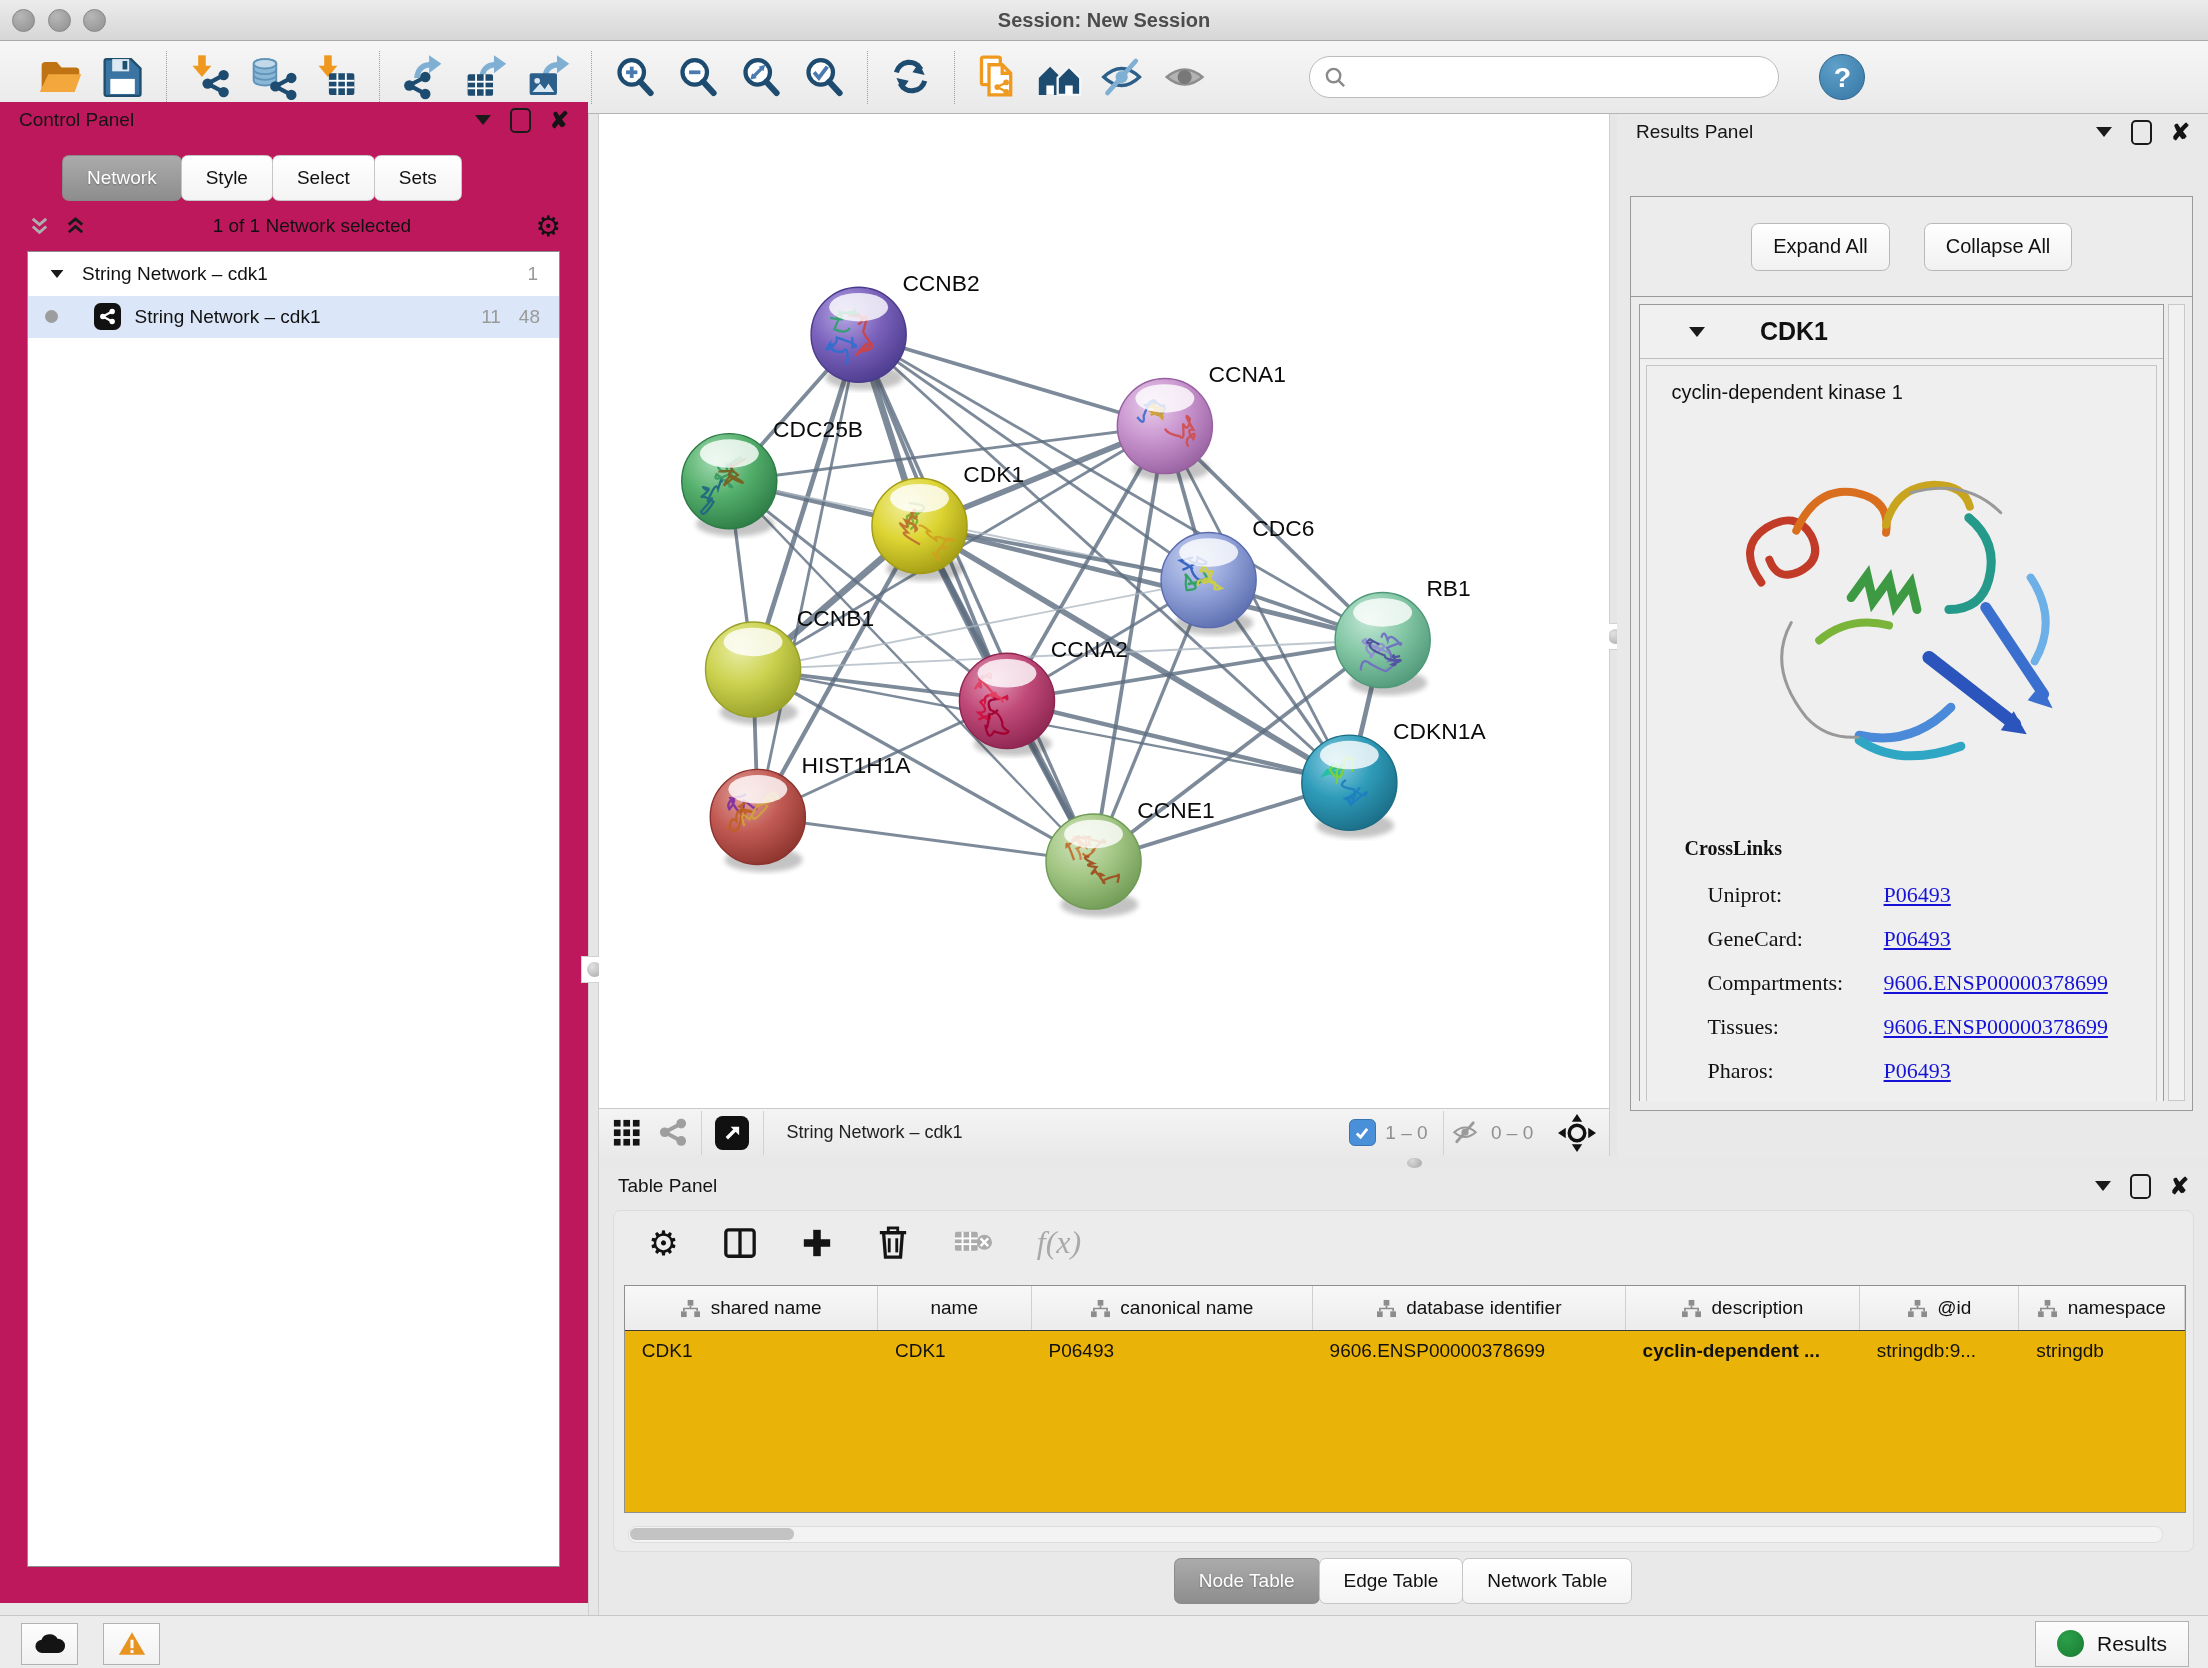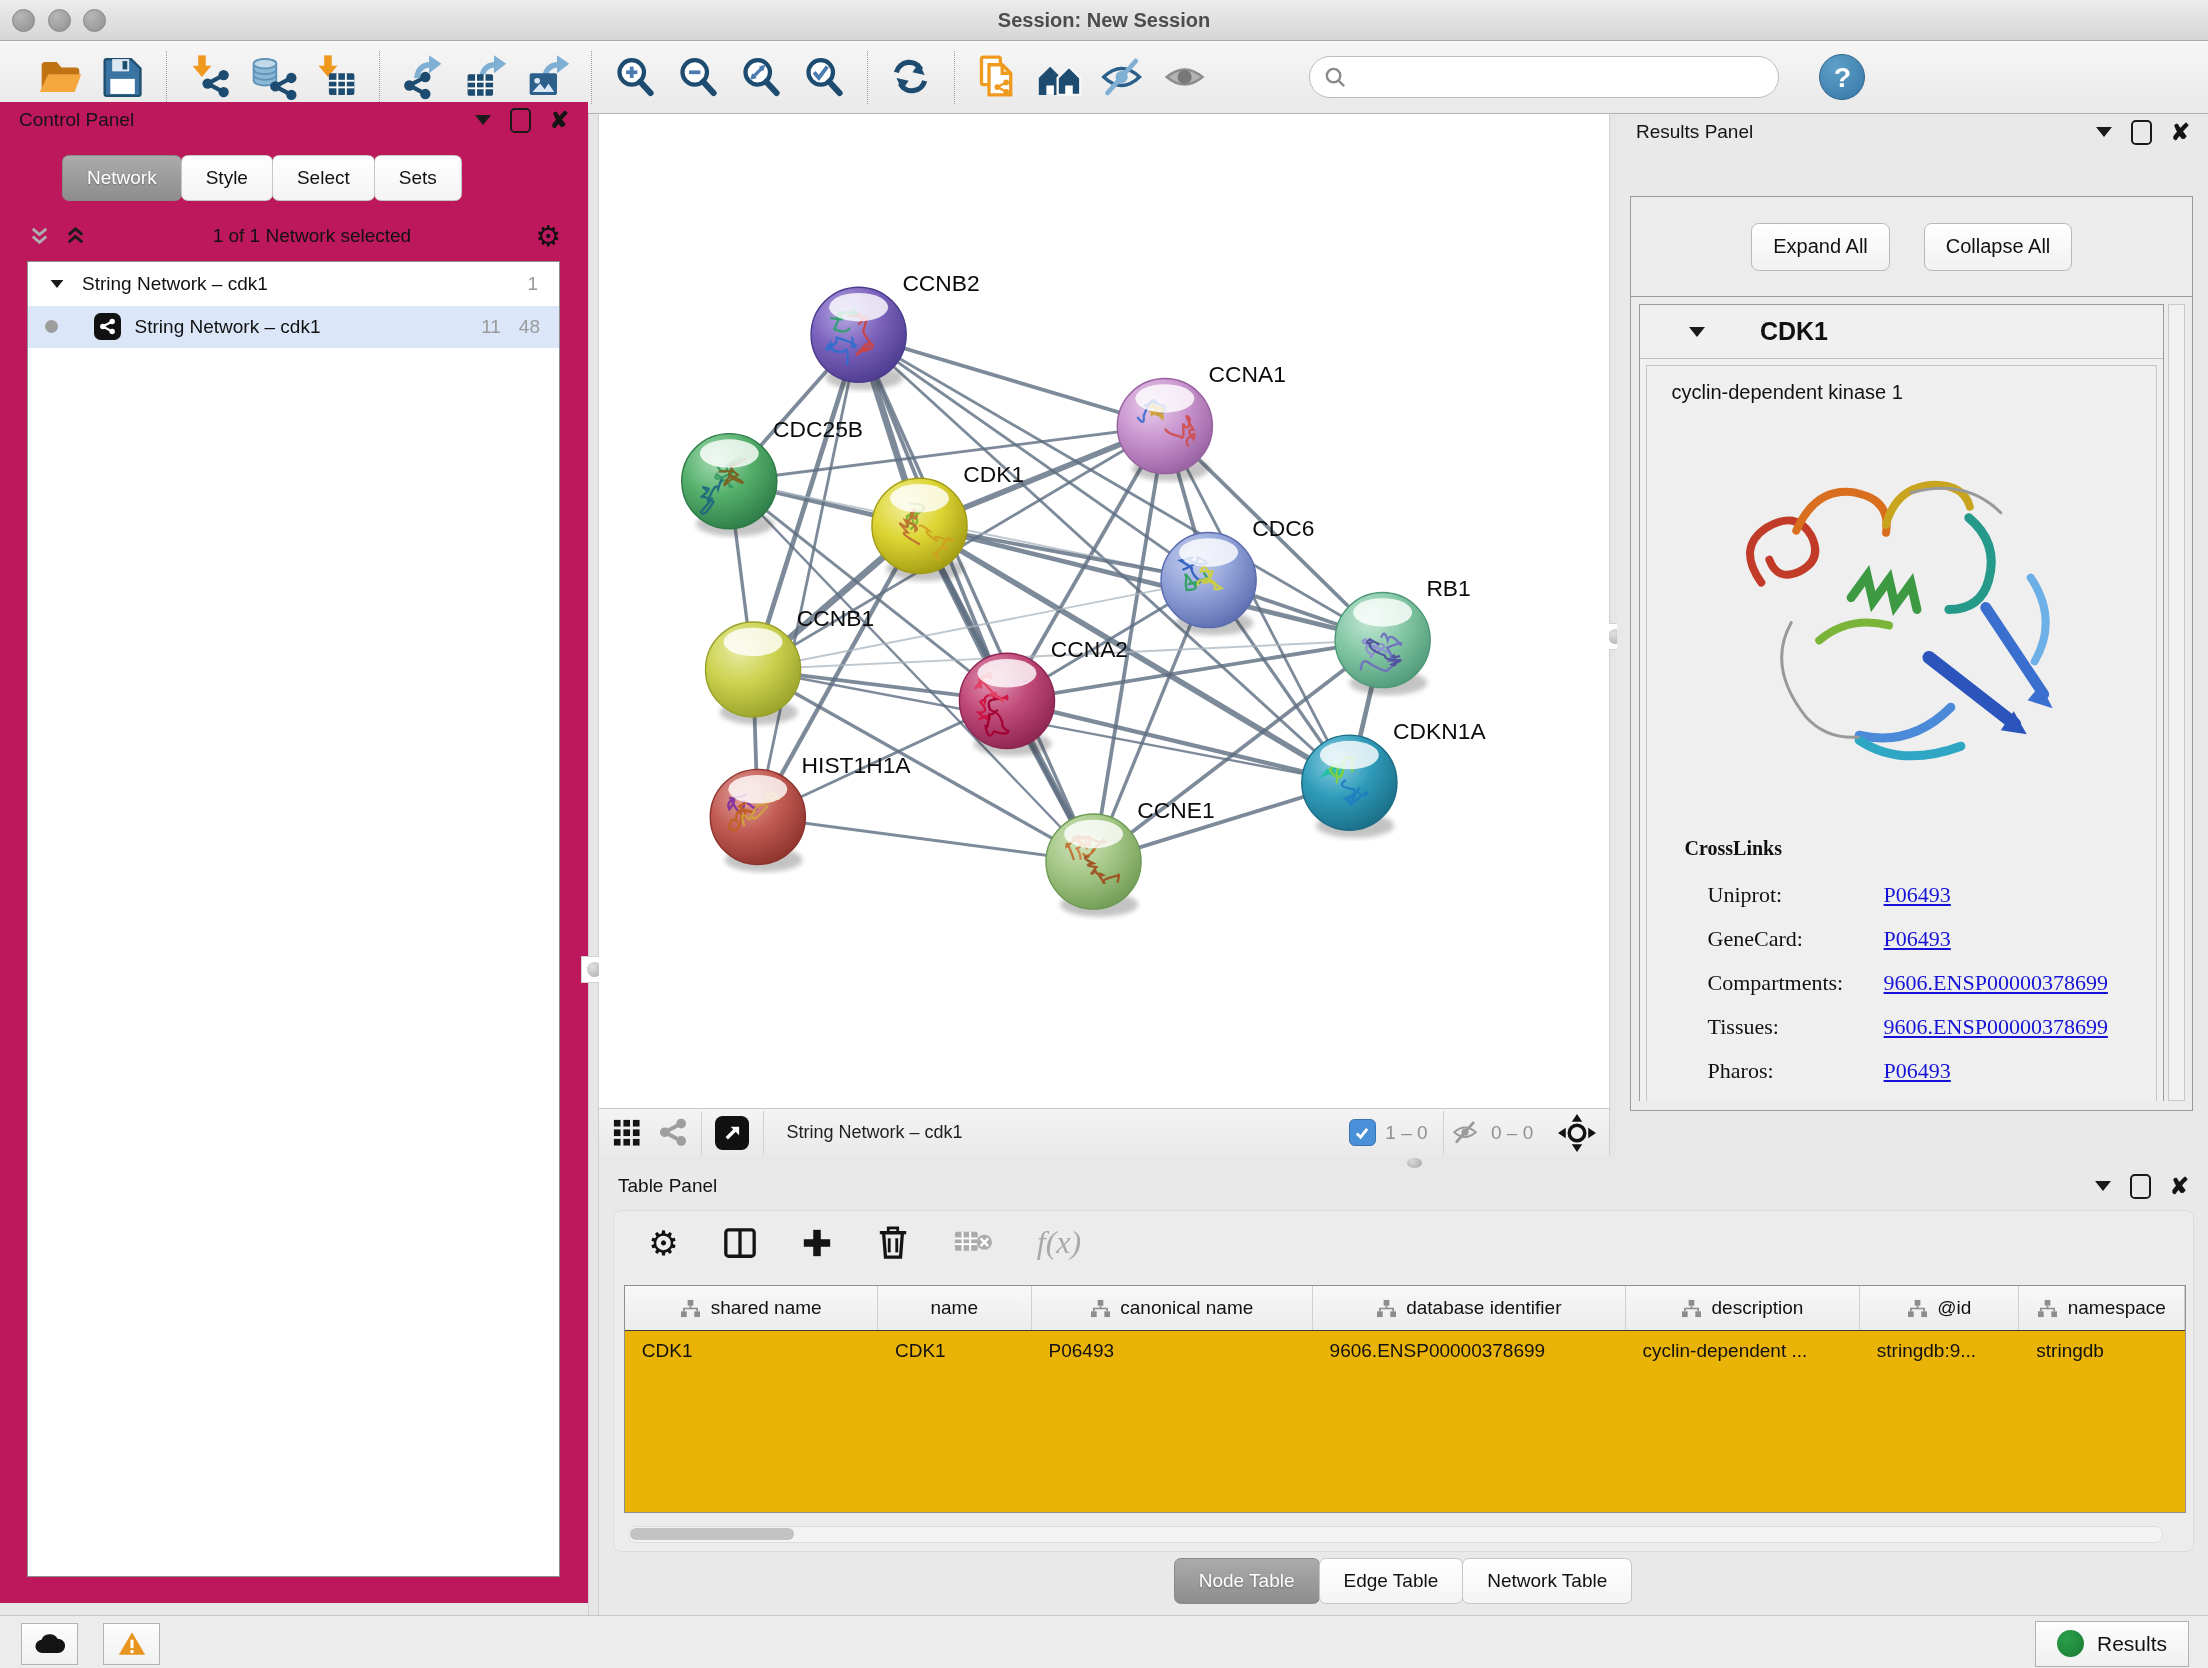--- a/index.html
+++ b/index.html
@@ -32,21 +32,21 @@
   .close-x{font-size:23px;font-weight:700;line-height:19px;}
   
   .tab{display:inline-flex;align-items:center;justify-content:center;height:44px;padding:0 24px;
     background:linear-gradient(#ffffff,#f4f4f4);border:1px solid #c6c6c6;border-radius:6.7px;
     font-size:19px;color:#111;margin-left:-1px;}
   .tab.sel{background:linear-gradient(#ababab,#8d8d8d);color:#fff;border-color:#8a8a8a;
     text-shadow:0 1px 1.9px rgba(0,0,0,.3);}
   
   #control-panel{position:absolute;left:0;top:102px;width:588px;height:1501px;background:#be185d;}
   #cp-tabs{margin:17px 0 0 63px;}
-  #tree-toolbar{display:flex;align-items:center;height:42px;margin:14px 27px 0 27px;}
+  #tree-toolbar{display:flex;align-items:center;height:42px;margin:4px 27px 0 27px;}
   #tree-toolbar .mid{flex:1;text-align:center;font-size:19px;}
   #tree-box{margin:3.8px 0 0 27px;width:533px;height:1316px;background:#fff;border:1px solid #8d8d8d;box-sizing:border-box;}
   .tree-row{display:flex;align-items:center;height:44px;font-size:19px;}
   .tree-row .cnt{color:#9a9a9a;}
   .tree-row.sel{background:#dbe7f8;height:42px;}
   .share-badge{width:27px;height:27px;border-radius:6.7px;background:#111;display:flex;align-items:center;justify-content:center;}
   .gray-dot{width:13.3px;height:13.3px;border-radius:50%;background:#9d9d9d;}
   
   .v-split{position:absolute;top:114px;width:11.4px;height:1501px;background:#e6e6e6;
     border-left:1px solid #cfcfcf;border-right:1px solid #cfcfcf;box-sizing:border-box;}
@@ -851,21 +851,21 @@
             </svg>
             <span>namespace</span>
           </div>
         </div>
       <div id="grid-body">
           <div id="grid-row">
             <div class="gcell" style="width: 254px;">CDK1</div>
             <div class="gcell" style="width: 154px;">CDK1</div>
             <div class="gcell" style="width: 282px;">P06493</div>
             <div class="gcell" style="width: 314px;">9606.ENSP00000378699</div>
-            <div class="gcell" style="width: 235px;">cyclin-dependent ...</div>
+            <div class="gcell" style="width: 235px; font-weight: bold;">cyclin-dependent ...</div>
             <div class="gcell" style="width: 160px;">stringdb:9...</div>
             <div class="gcell" style="width: 166px;">stringdb</div>
           </div>
         </div>
     </div>
     <div id="h-scroll">
       <div id="h-thumb"></div>
     </div>
   </div>
   <div id="tp-tabs">

